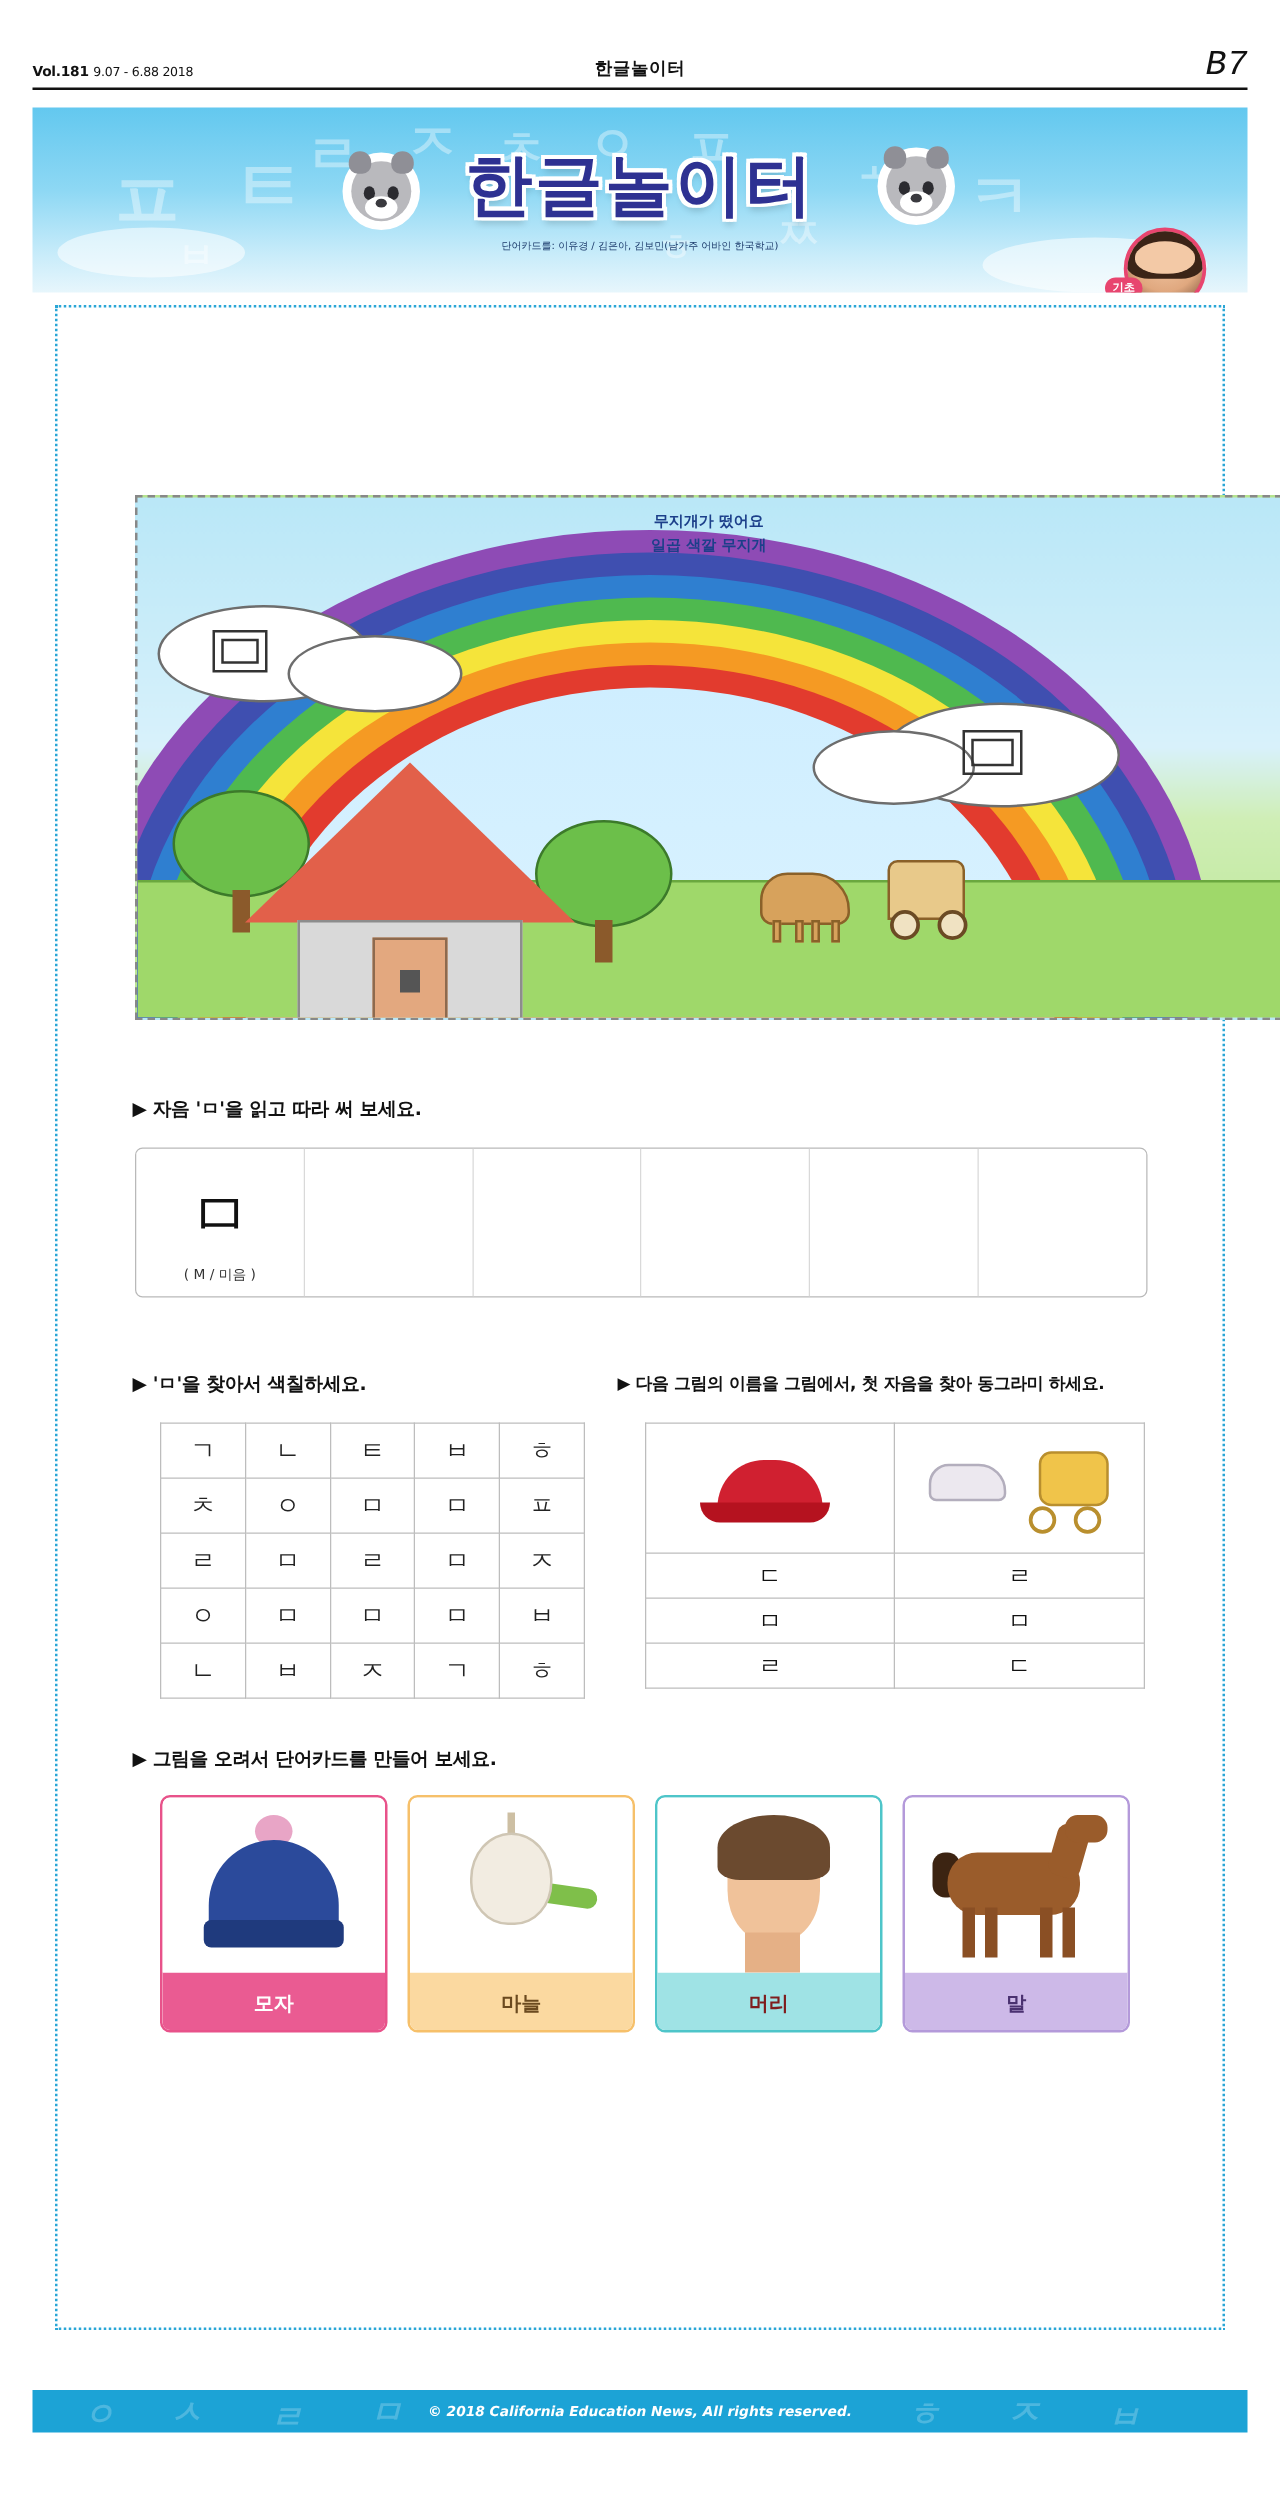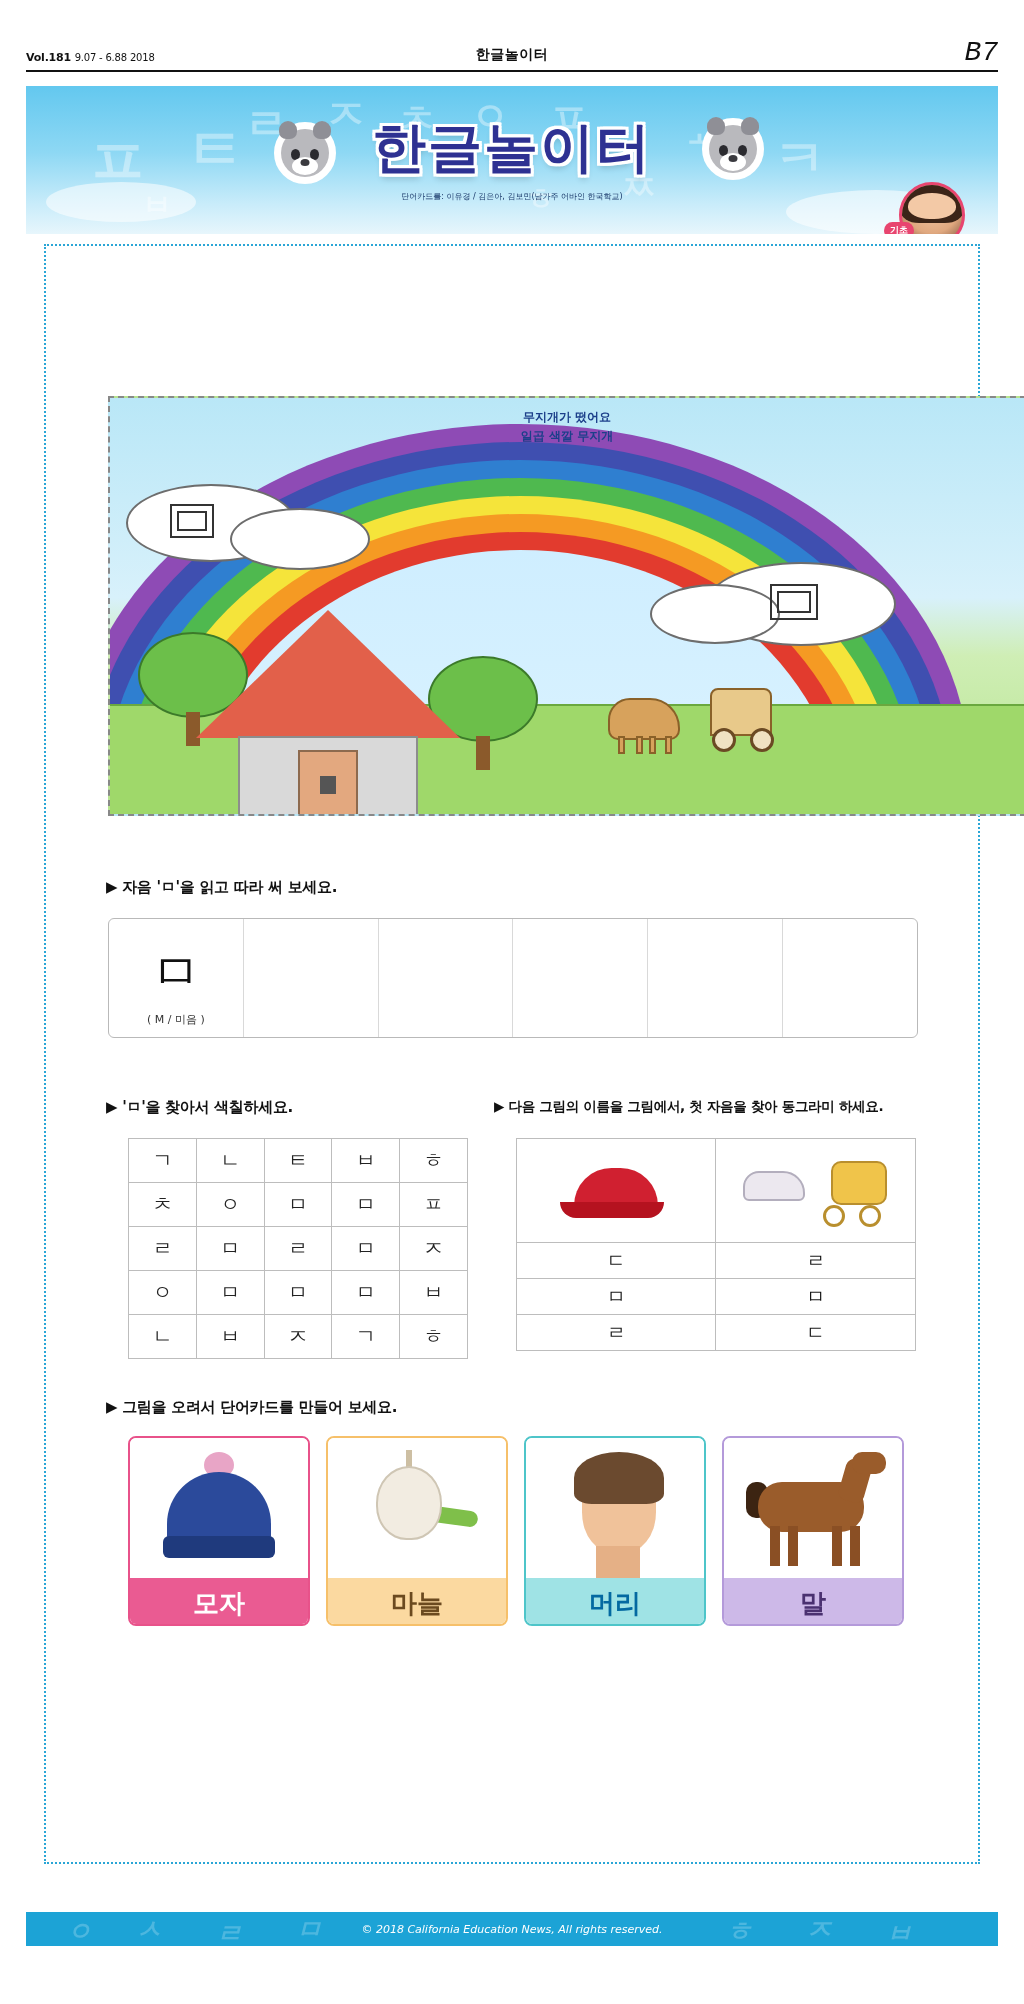--- a/index.html
+++ b/index.html
@@ -211,21 +211,21 @@
 
   .carr { width:150px; height:76px; margin:0 auto; position:relative; }
   .carr .cbody{position:absolute;right:4px;top:8px;width:56px;height:44px;background:#f0c44a;border:2px solid #b98f2e;border-radius:10px;}
   .carr .hrs{position:absolute;left:2px;top:18px;width:62px;height:30px;background:#ece8ef;border:2px solid #b3aebd;border-radius:16px 22px 6px 6px;}
   .carr .w{position:absolute;bottom:2px;width:22px;height:22px;border:3px solid #b98f2e;border-radius:50%;}
 
   
   .cards { position:absolute; left: 82px; top: 1190px; width: 790px; display:flex; gap: 16px; }
   .card { width: 182px; height: 190px; border-radius: 8px; overflow:hidden; border:2px solid; position:relative; }
   .card .img { height: 140px; background:#fff; position:relative; }
-  .card .label { height: 50px; display:flex; align-items:center; justify-content:center; font-size:26px; font-weight:bold; }
+  .card .label { height: 50px; display:flex; align-items:center; justify-content:center; font-size:16px; font-weight:bold; }
 
   .hat-img .pom{position:absolute;left:50%;top:14px;transform:translateX(-50%);width:30px;height:26px;background:#e8a5c6;border-radius:50%;}
   .hat-img .beanie{position:absolute;left:50%;top:34px;transform:translateX(-50%);width:104px;height:74px;background:#2b4a9b;border-radius:52px 52px 10px 10px;}
   .hat-img .brimh{position:absolute;left:50%;top:98px;transform:translateX(-50%);width:112px;height:22px;background:#1f3a7d;border-radius:6px;}
 
   .garlic .bulb{position:absolute;left:48px;top:28px;width:66px;height:74px;background:#f2ece1;border:2px solid #cfc6b4;border-radius:50% 50% 46% 46%;}
   .garlic .stem{position:absolute;left:78px;top:12px;width:6px;height:24px;background:#cdbfa3;}
   .garlic .leaf{position:absolute;left:92px;top:70px;width:58px;height:16px;background:#7fbf4a;border-radius:0 16px 16px 0;transform:rotate(8deg);}
 
   .head .face2{position:absolute;left:56px;top:24px;width:74px;height:92px;background:#f0c29a;border-radius:42% 42% 45% 45%;}
@@ -241,21 +241,21 @@
   
   .footer-bar {
     position:absolute; left: 26px; top: 1912px; width: 972px; height: 34px;
     background: #1ca3d6; color:#fff; display:flex; align-items:center; justify-content:center;
     font-size: 11px; font-style: italic;
     overflow:hidden;
   }
   .footer-bar .fj {
     position:absolute; color: rgba(255,255,255,0.22); font-weight:bold; font-size: 26px;
   }
-  .footer-text { position:relative; z-index:2; }
+  .footer-text { position:relative; z-index:2;font-weight:bold; }
 
   .section-label { position:absolute; font-size:15px; font-weight:600; letter-spacing:-0.3px; }
 </style>
 </head>
 <body>
 
 <div class="page-header">
   <div class="vol">
     <span>Vol.181</span>
     <span class="vol-date">9.07 - 6.88 2018</span>
@@ -484,21 +484,21 @@
         </div>
         <div class="label" style="background:#fbd9a0;color:#6b4a1f;">마늘</div>
       </div>
 
       <div class="card" style="border-color:#4ec5c9;">
         <div class="img head">
           <div class="face2"></div>
             <div class="hair2"></div>
             <div class="neck"></div>
         </div>
-        <div class="label" style="background:#9fe3e5;color:#0369a1;">머리</div>
+        <div class="label" style="background:#9fe3e5;color:#7f1d1d;">머리</div>
       </div>
 
       <div class="card" style="border-color:#b49ada;">
         <div class="img horsec">
           <div class="tailh"></div>
             <div class="bodyh"></div>
             <div class="neckh"></div>
             <div class="headh"></div>
           <div class="legh" style="left:46px;"></div>
             <div class="legh" style="left:64px;"></div>

